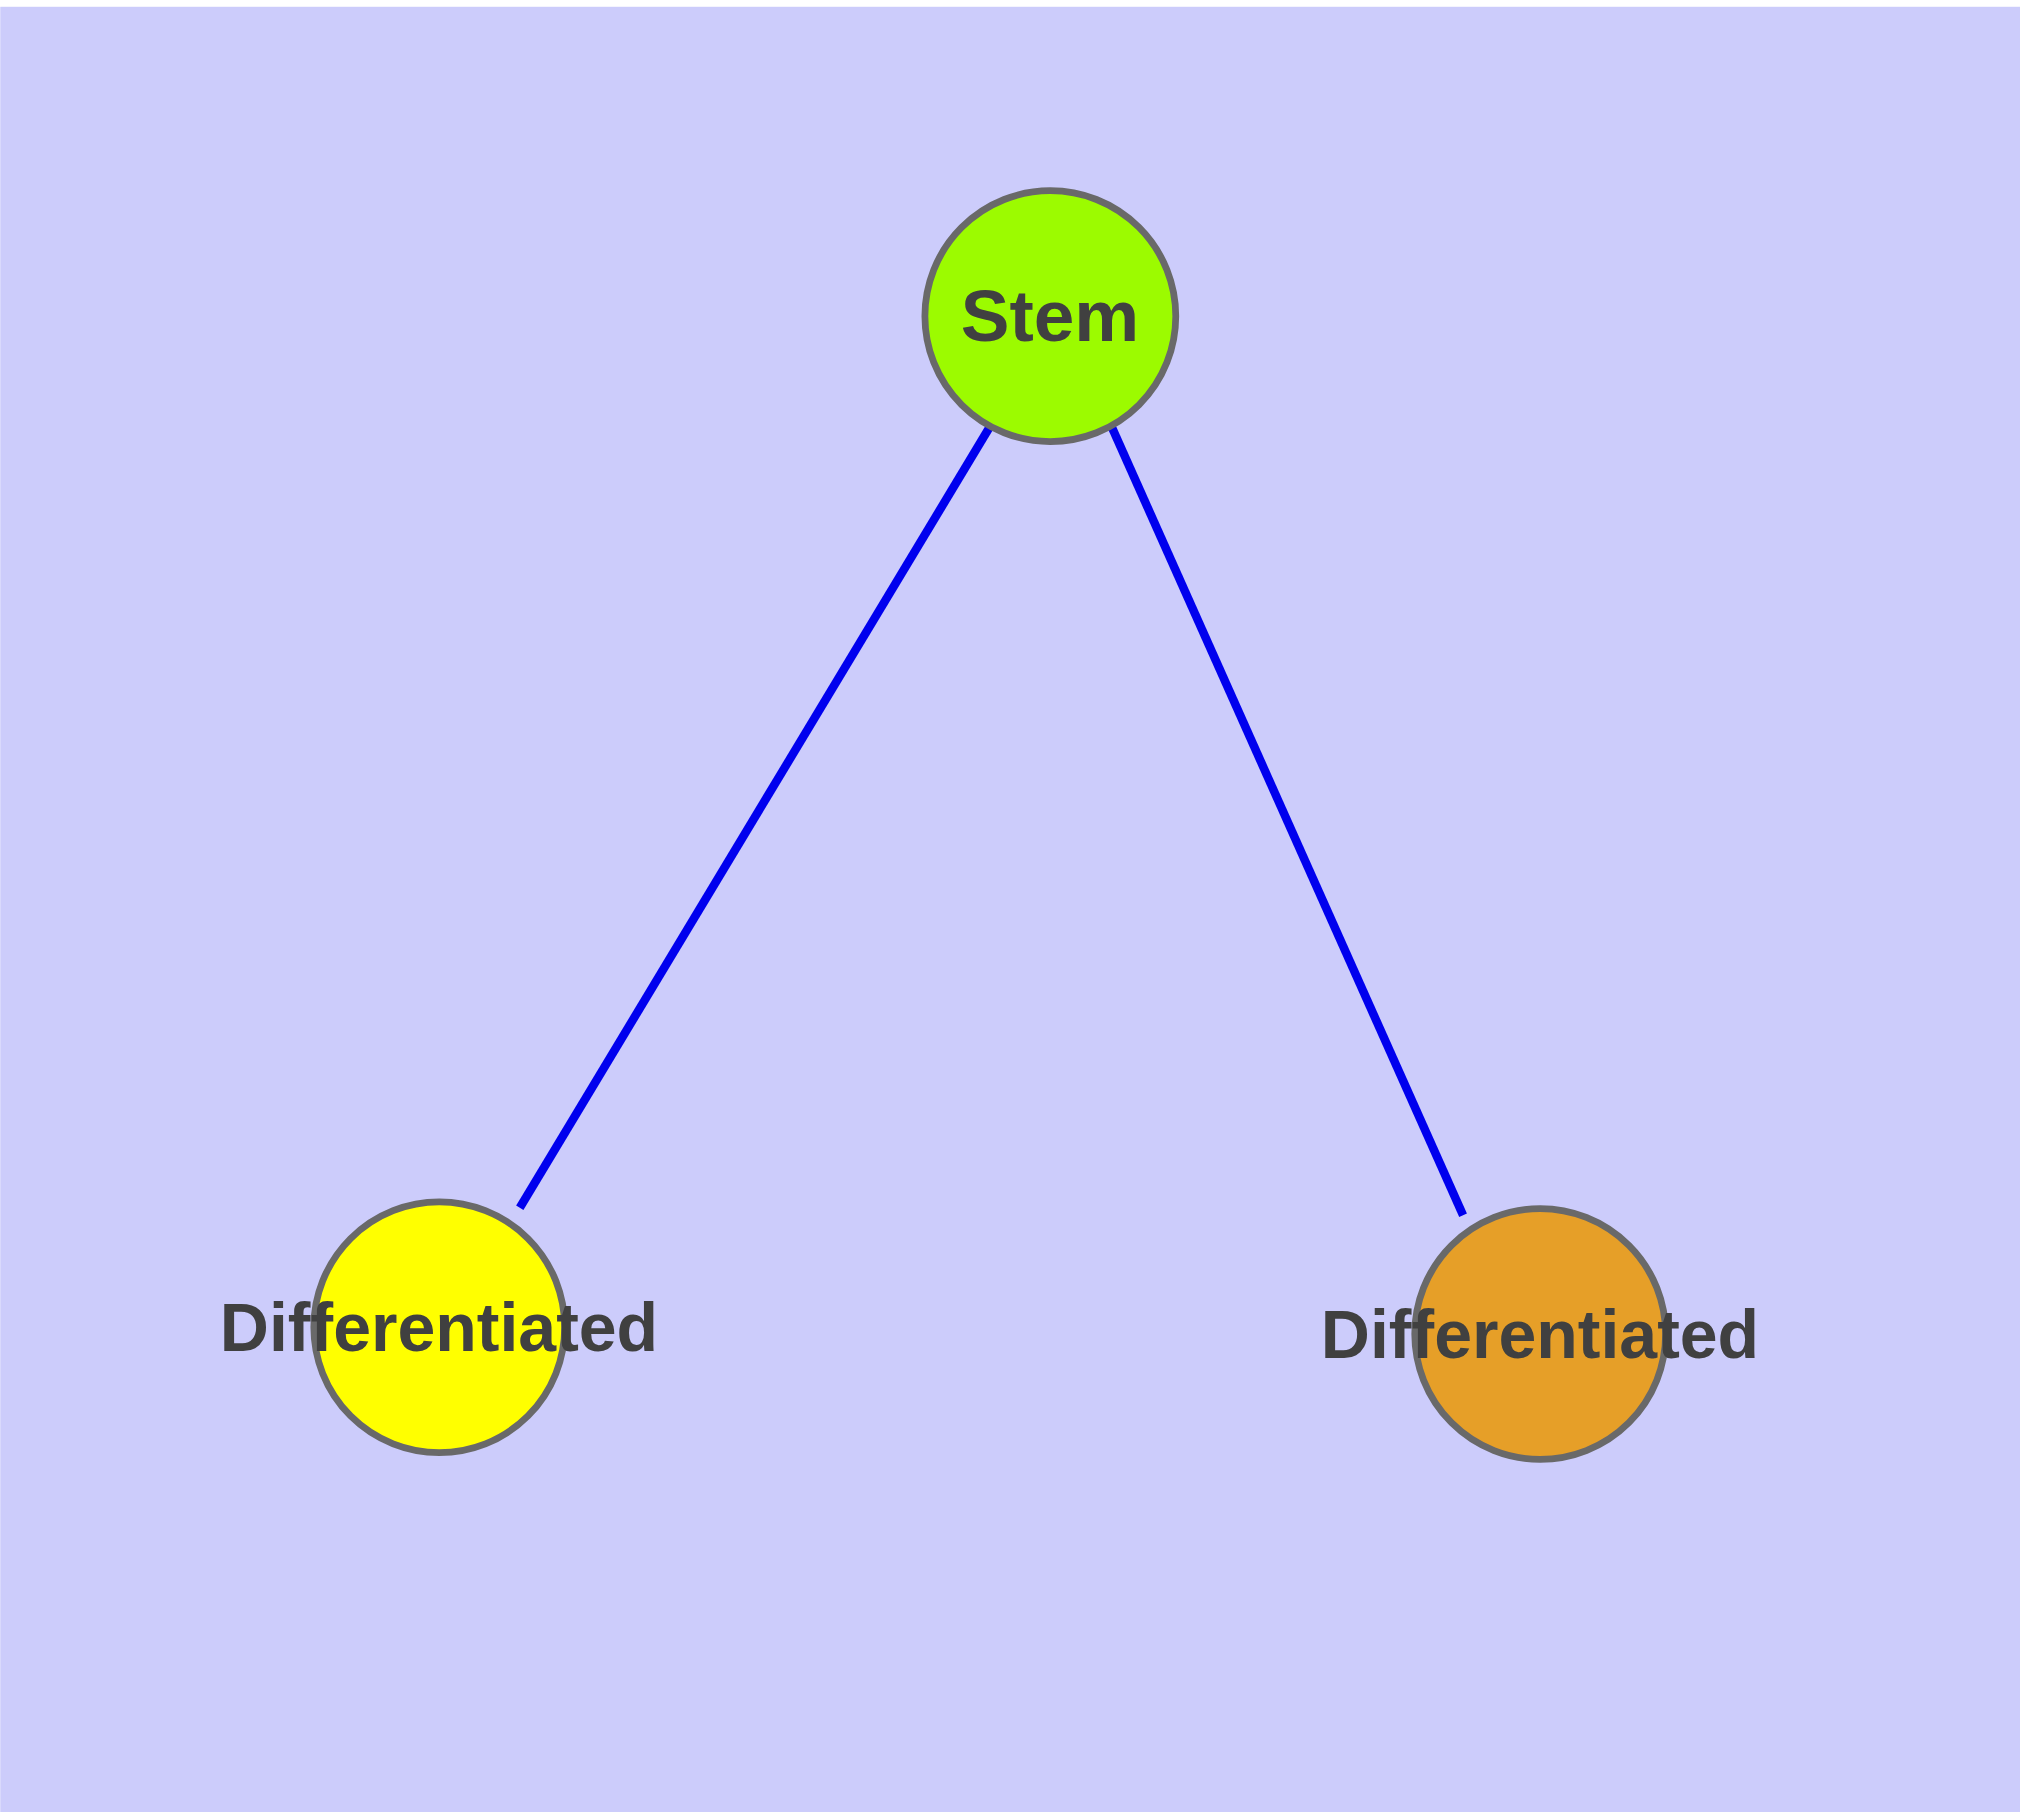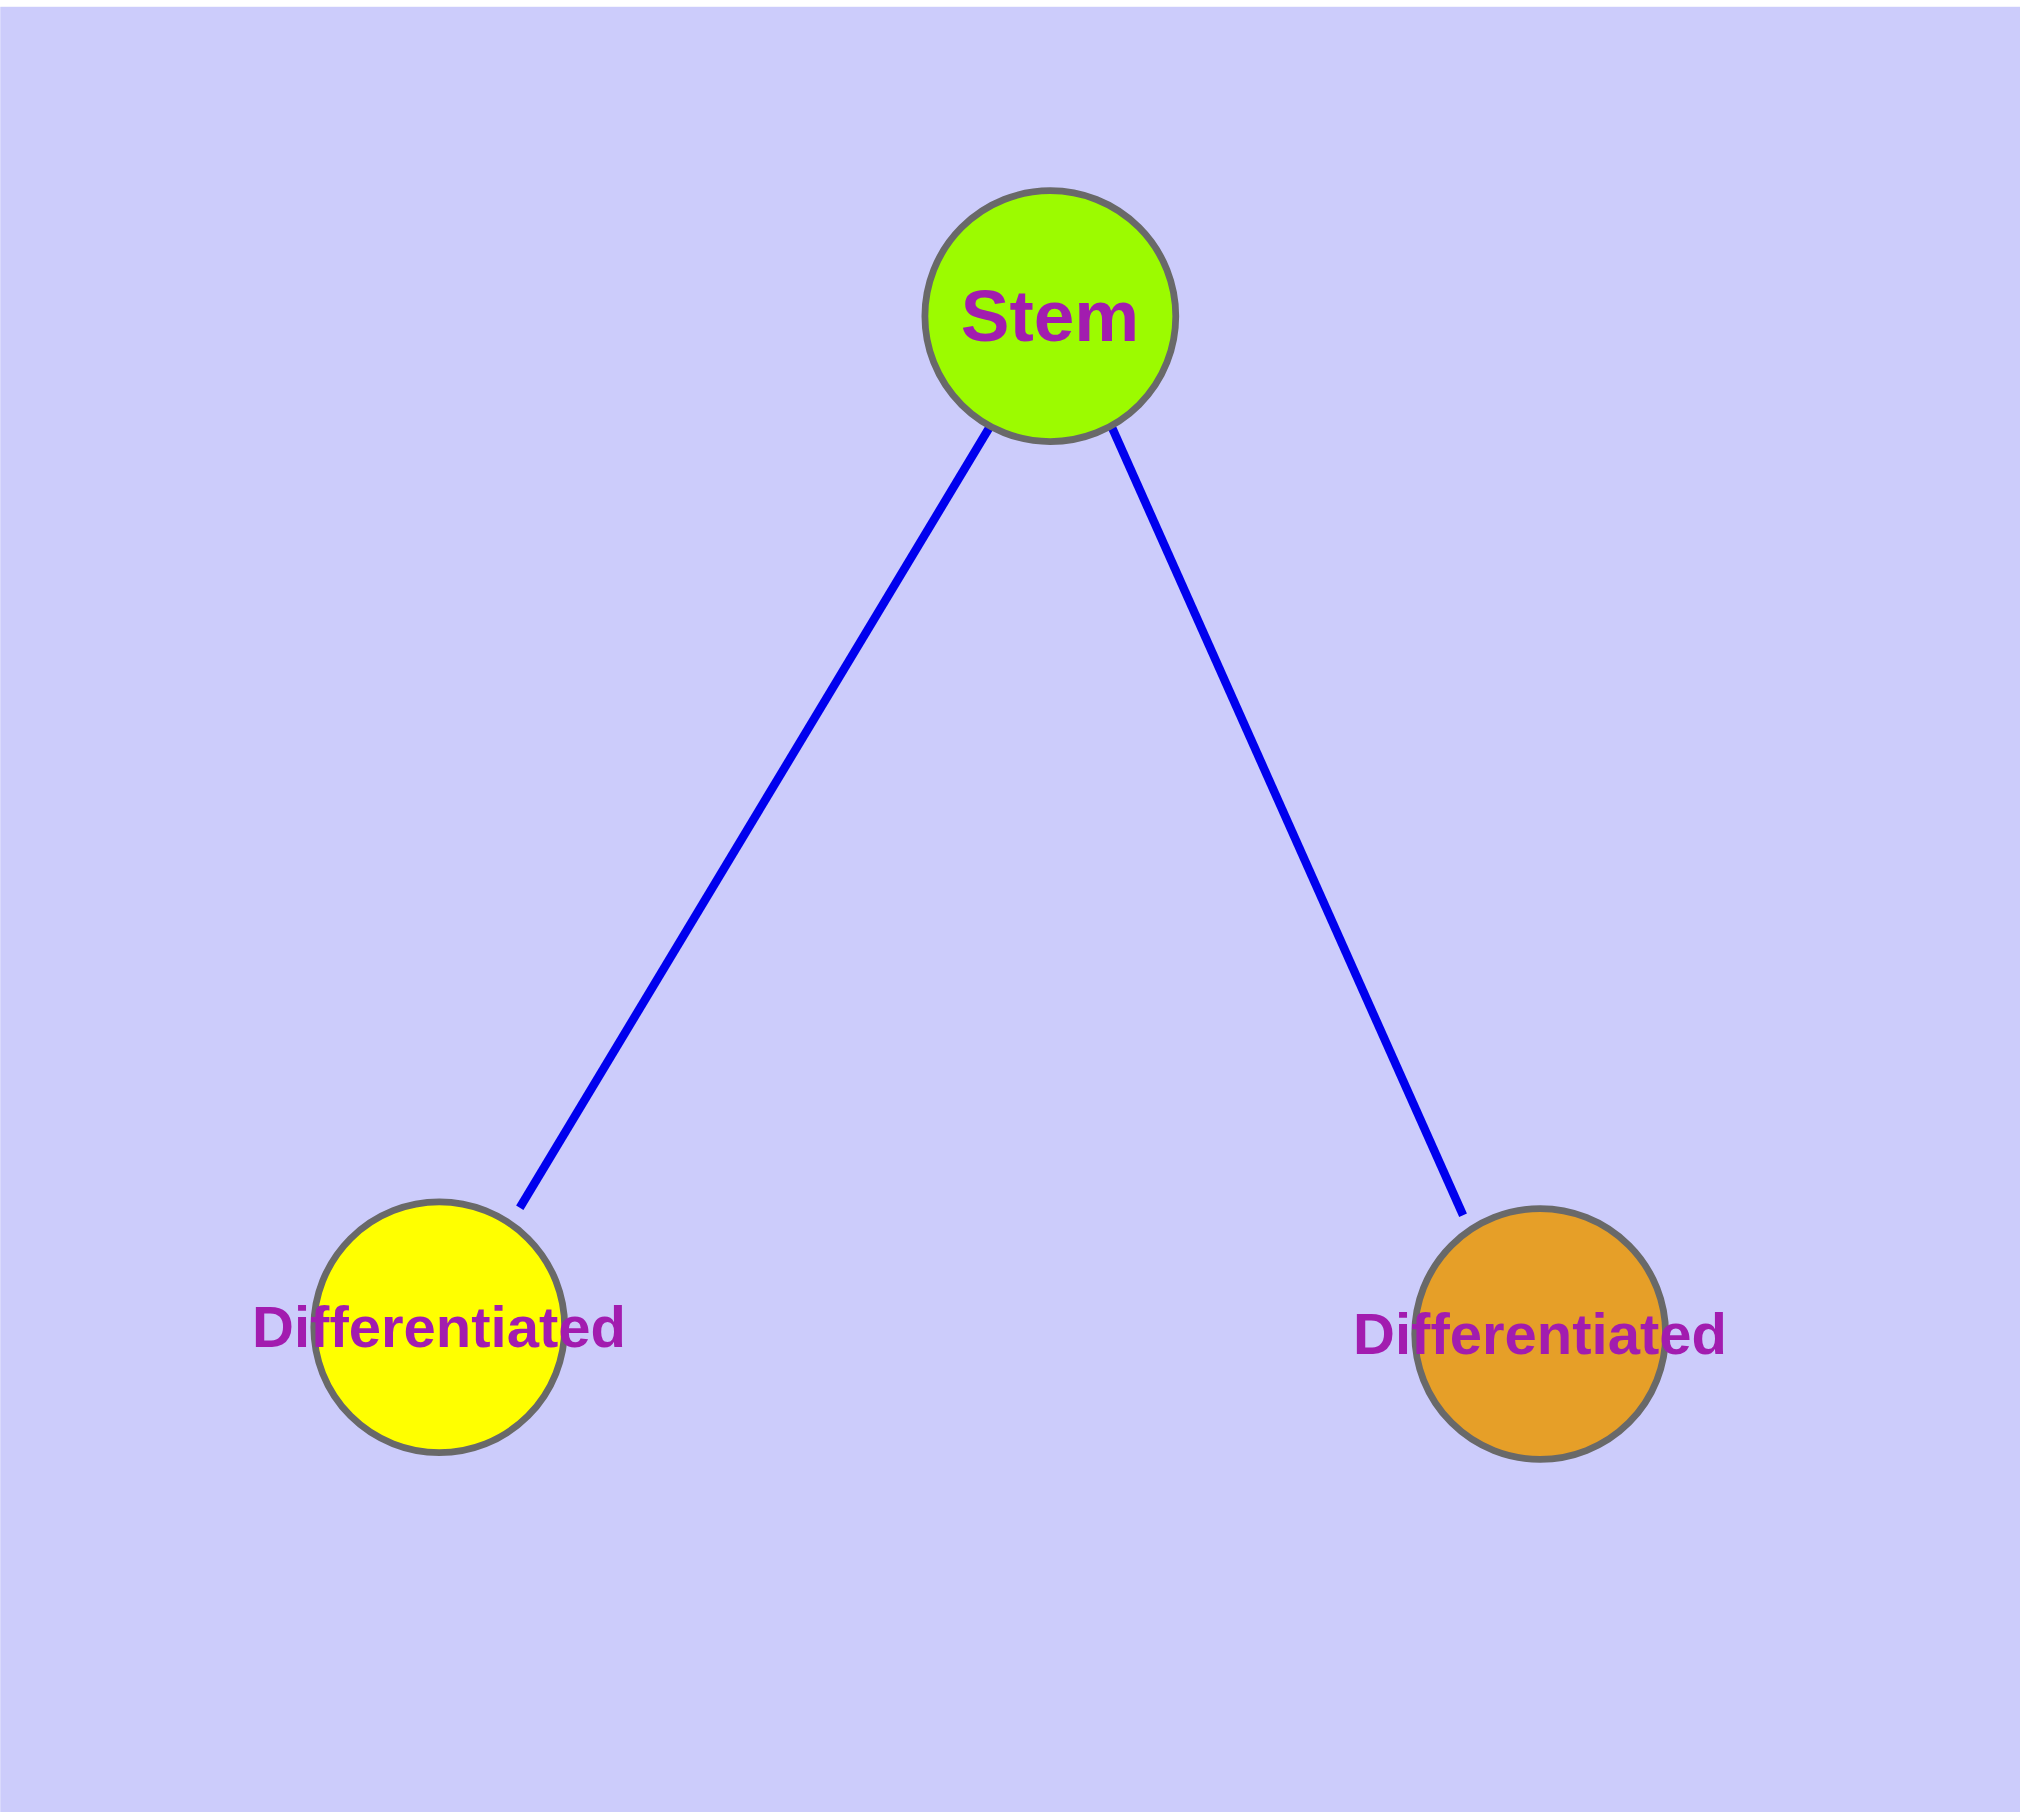--- a/index.html
+++ b/index.html
@@ -25,28 +25,28 @@
     top: 0;
     width: 2021px;
     height: 1812px;
     display: block;
   }
   .node-label {
     position: absolute;
     text-align: left;
     font-family: "Liberation Sans", sans-serif;
     font-weight: bold;
-    color: #a21caf;
+    color: #404040;
     white-space: pre;
     line-height: 1.33;
     pointer-events: none;
     transform: translate(-50%, -50%);
   }
   .node-label.stem-size   { font-size: 73px; }
-  .node-label.leaf-size   { font-size: 58px; }
+  .node-label.leaf-size   { font-size: 68px; }
 </style>
 </head>
 <body style="background: rgb(255, 255, 255);">
 
 <div id="graph-canvas" style="background: rgb(255, 255, 255);">
 
   <svg id="graph-svg" viewBox="0 0 2384 2138">
     <rect id="bg-rect" x="0" y="8" width="2384" height="2130" fill="#ccccfb"></rect>
 
     <g id="edges-group">

